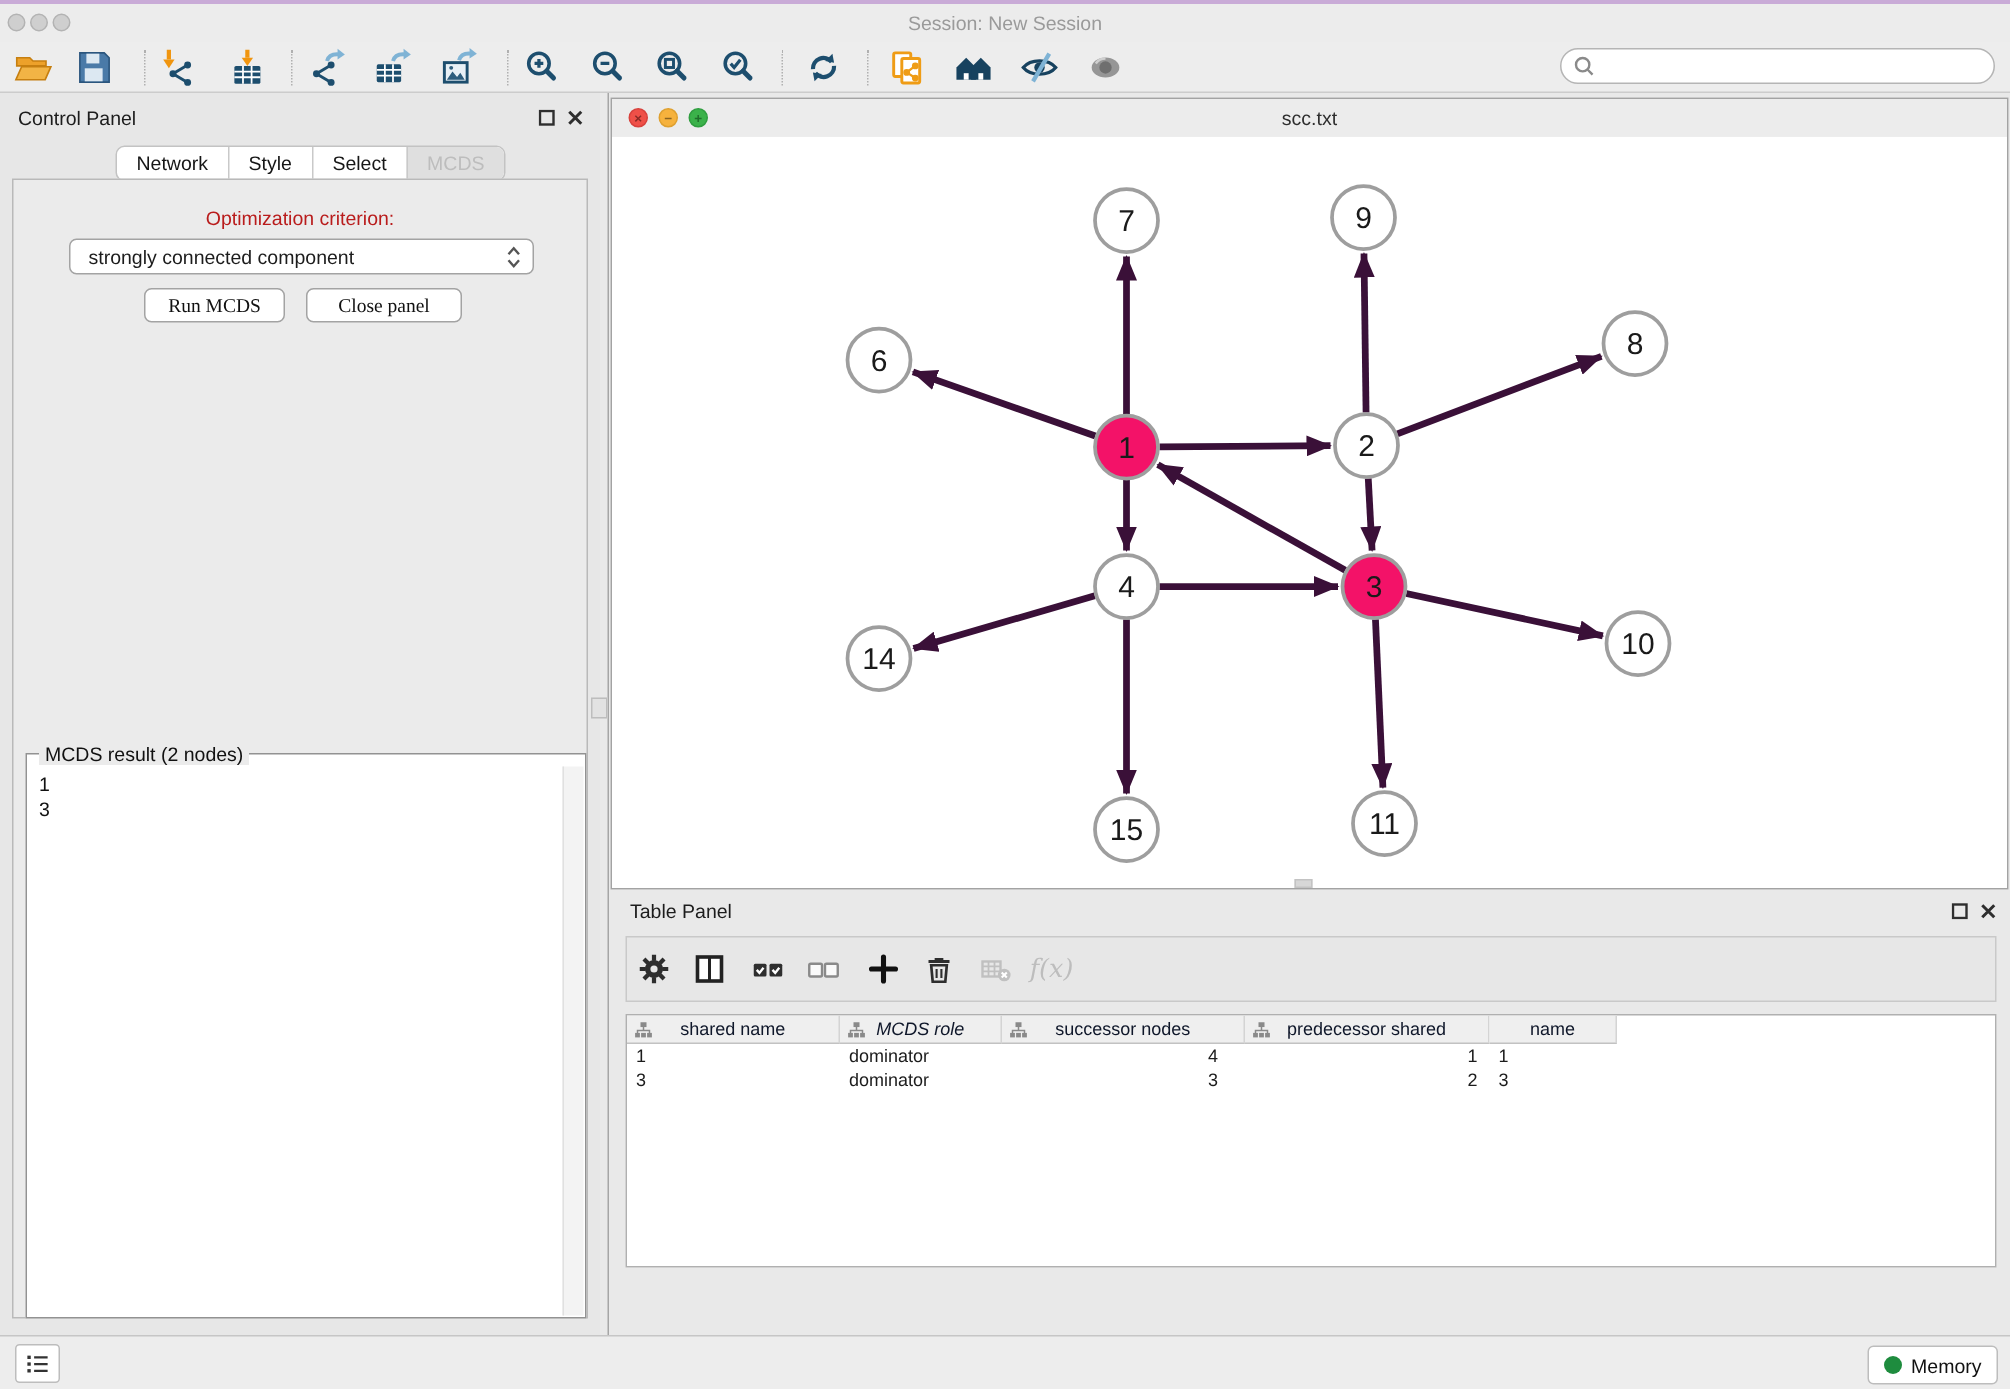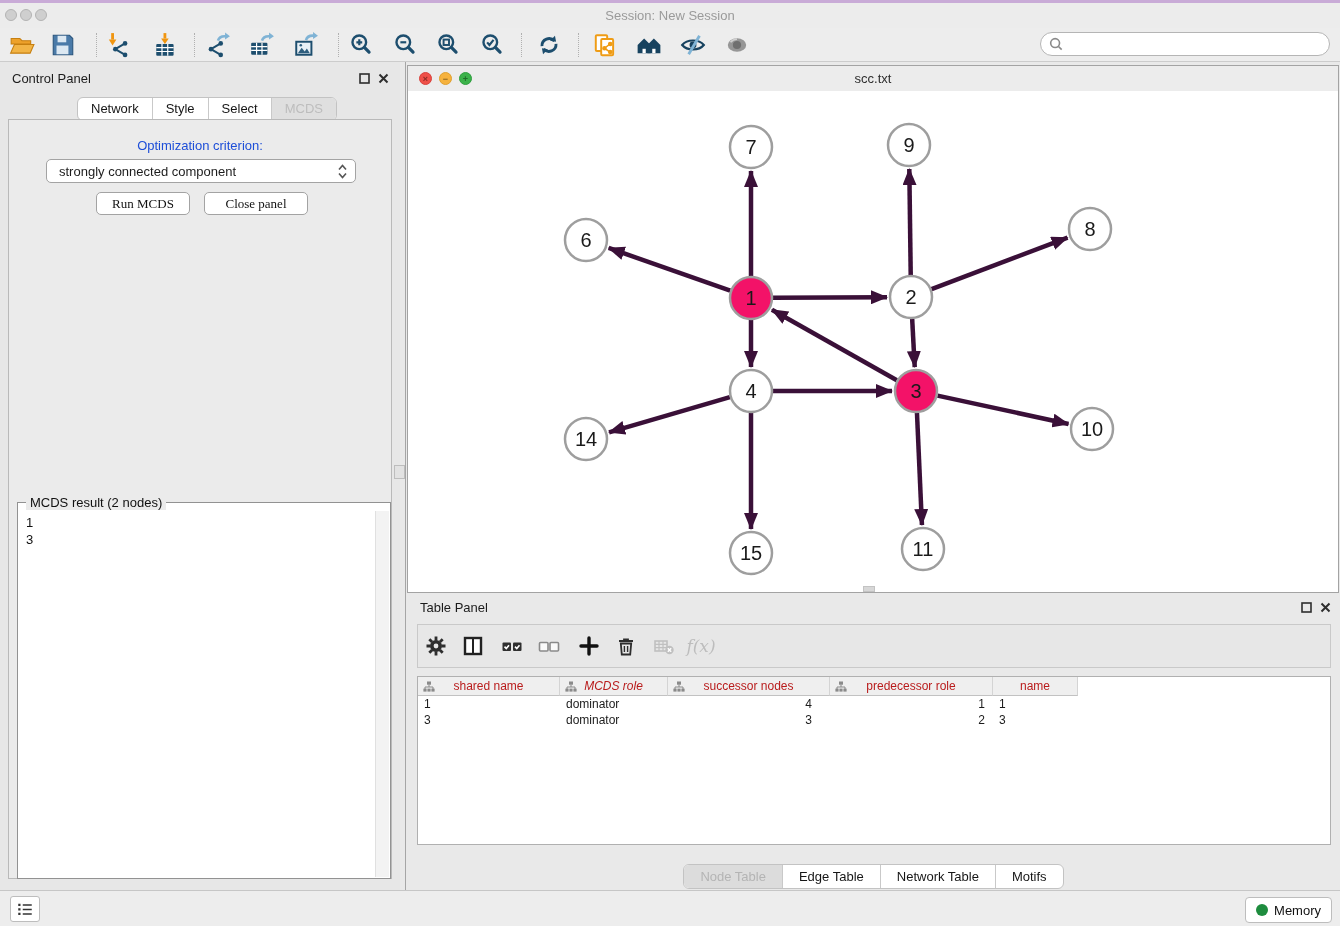--- a/index.html
+++ b/index.html
@@ -29,21 +29,21 @@
   .cpanel{position:absolute;left:0;top:62px;width:400px;height:828px;background:#e7e7e7;}
   .panel-title{position:absolute;left:12px;top:9px;font-size:13px;color:#1c1c1c;}
   .win-ic{position:absolute;top:10px;width:13px;height:13px;display:flex;align-items:center;justify-content:center;}
   .cp-tabs{position:absolute;left:77px;top:35px;display:flex;border:1px solid #c3c3c3;border-radius:6px;
            overflow:hidden;background:#fff;height:22px;}
   .cp-tab{padding:0 13px;height:22px;line-height:22px;font-size:13px;color:#161616;border-left:1px solid #c9c9c9;}
   .cp-tab:first-child{border-left:none;}
   .cp-tab.sel{background:#dfdfdf;color:#bdbdbd;}
   .cp-box{position:absolute;left:8px;top:57px;width:384px;height:760px;background:#ebebeb;
           border:1px solid #b9b9b9;box-sizing:border-box;}
-  .opt-label{position:absolute;left:0;right:0;top:18px;text-align:center;font-size:13px;color:#1d4ed8;}
+  .opt-label{position:absolute;left:0;right:0;top:18px;text-align:center;font-size:13px;color:#b91c1c;}
   .opt-select{position:absolute;left:37px;top:39px;width:310px;height:24px;background:#fff;border:1px solid #a3a3a3;
               border-radius:5px;box-sizing:border-box;display:flex;align-items:center;font-size:13px;}
   .opt-select .val{flex:1;padding-left:12px;}
   .opt-select svg{margin-right:8px;}
   .cp-btn{position:absolute;top:72px;height:23px;background:#fff;border:1px solid #a3a3a3;border-radius:5px;
           box-sizing:border-box;font-size:13px;text-align:center;line-height:21px;color:#111;font-family:Liberation Serif, serif;}
   .btn-run{left:87px;width:94px;}
   .btn-close{left:195px;width:104px;}
   fieldset.result{position:absolute;left:4px;top:371px;width:374px;height:384px;margin:4px;padding:0;
                   background:#fff;border:1px solid #929292;box-sizing:border-box;}
@@ -71,21 +71,21 @@
 
   
   .tpanel{position:absolute;left:407px;top:595px;width:933px;height:295px;background:#e9e9e9;}
   .tt-toolbar{position:absolute;left:10px;top:29px;width:914px;height:44px;background:#e7e7e7;
               border:1px solid #c9c9c9;box-sizing:border-box;}
   .tti{position:absolute;top:8px;width:26px;height:26px;display:flex;align-items:center;justify-content:center;}
   .ttable{position:absolute;left:10px;top:81px;width:914px;height:169px;background:#fff;
           border:1px solid #b0b0b0;box-sizing:border-box;overflow:hidden;}
   .t-header{display:flex;width:660px;}
   .th-cell{position:relative;height:19px;box-sizing:border-box;background:#efefef;border-right:1px solid #d4d4d4;
-           border-bottom:1px solid #c2c2c2;font-size:12px;display:flex;align-items:center;justify-content:center;color:#b91c1c;}
+           border-bottom:1px solid #c2c2c2;font-size:12px;display:flex;align-items:center;justify-content:center;color:#0f172a;}
   .th-cell svg{position:absolute;left:5px;top:4px;}
   .t-row{display:flex;height:16px;align-items:center;font-size:12px;}
   .t-cell{box-sizing:border-box;padding:0 6px;white-space:nowrap;overflow:hidden;}
   .bt-row{position:absolute;left:0;right:0;top:269px;display:flex;justify-content:center;}
   .bt-group{display:flex;border:1px solid #c3c3c3;border-radius:6px;overflow:hidden;background:#fff;height:23px;}
   .b-tab{padding:0 16px;height:23px;line-height:23px;font-size:13px;color:#161616;border-left:1px solid #c9c9c9;}
   .b-tab:first-child{border-left:none;}
   .b-tab.sel{background:#dcdcdc;color:#b4b4b4;}
 
   
@@ -458,21 +458,21 @@
             <span>successor nodes</span>
           </div>
           <div class="th-cell" style="width: 163px;">
             <svg width="12" height="11" viewBox="0 0 12 11">
     <rect x="4" y="0.5" width="4" height="3.2" fill="#8a8a8a"></rect>
     <path d="M6 3.5V6 M2 8V6h8v2" stroke="#8a8a8a" fill="none"></path>
     <rect x="0.4" y="7.6" width="3.2" height="3" fill="#8a8a8a"></rect>
     <rect x="4.4" y="7.6" width="3.2" height="3" fill="#8a8a8a"></rect>
     <rect x="8.4" y="7.6" width="3.2" height="3" fill="#8a8a8a"></rect>
   </svg>
-            <span>predecessor role</span>
+            <span>predecessor shared</span>
           </div>
           <div class="th-cell" style="width: 85px;">
             <span>name</span>
           </div>
         </div>
       <div>
           <div class="t-row">
             <div class="t-cell" style="width: 142px; text-align: left;">1</div>
             <div class="t-cell" style="width: 108px; text-align: left;">dominator</div>
             <div class="t-cell" style="width: 162px; text-align: right; padding-right: 18px;">4</div>
@@ -482,28 +482,20 @@
           <div class="t-row">
             <div class="t-cell" style="width: 142px; text-align: left;">3</div>
             <div class="t-cell" style="width: 108px; text-align: left;">dominator</div>
             <div class="t-cell" style="width: 162px; text-align: right; padding-right: 18px;">3</div>
             <div class="t-cell" style="width: 163px; text-align: right; padding-right: 8px;">2</div>
             <div class="t-cell" style="width: 85px; text-align: left;">3</div>
           </div>
         </div>
     </div>
 
-    <div class="bt-row">
-      <div class="bt-group">
-        <div class="b-tab sel">Node Table</div>
-        <div class="b-tab">Edge Table</div>
-        <div class="b-tab">Network Table</div>
-        <div class="b-tab">Motifs</div>
-      </div>
-    </div>
   </div>
 
   <div class="statusbar">
     <div class="list-btn">
       <svg width="18" height="18" viewBox="0 0 24 24">
           <rect x="3" y="5" width="3" height="3" fill="#333"></rect>
           <rect x="3" y="11" width="3" height="3" fill="#333"></rect>
           <rect x="3" y="17" width="3" height="3" fill="#333"></rect>
           <path d="M9 6.5h12M9 12.5h12M9 18.5h12" stroke="#333" stroke-width="2"></path>
         </svg>

